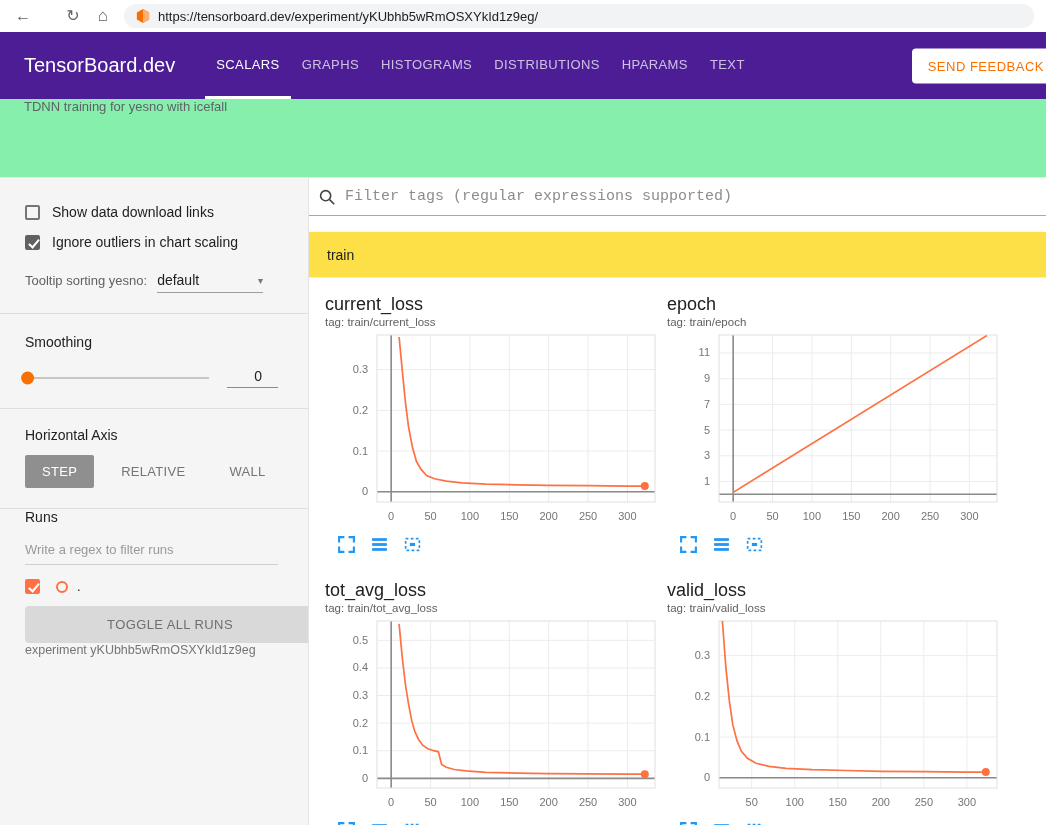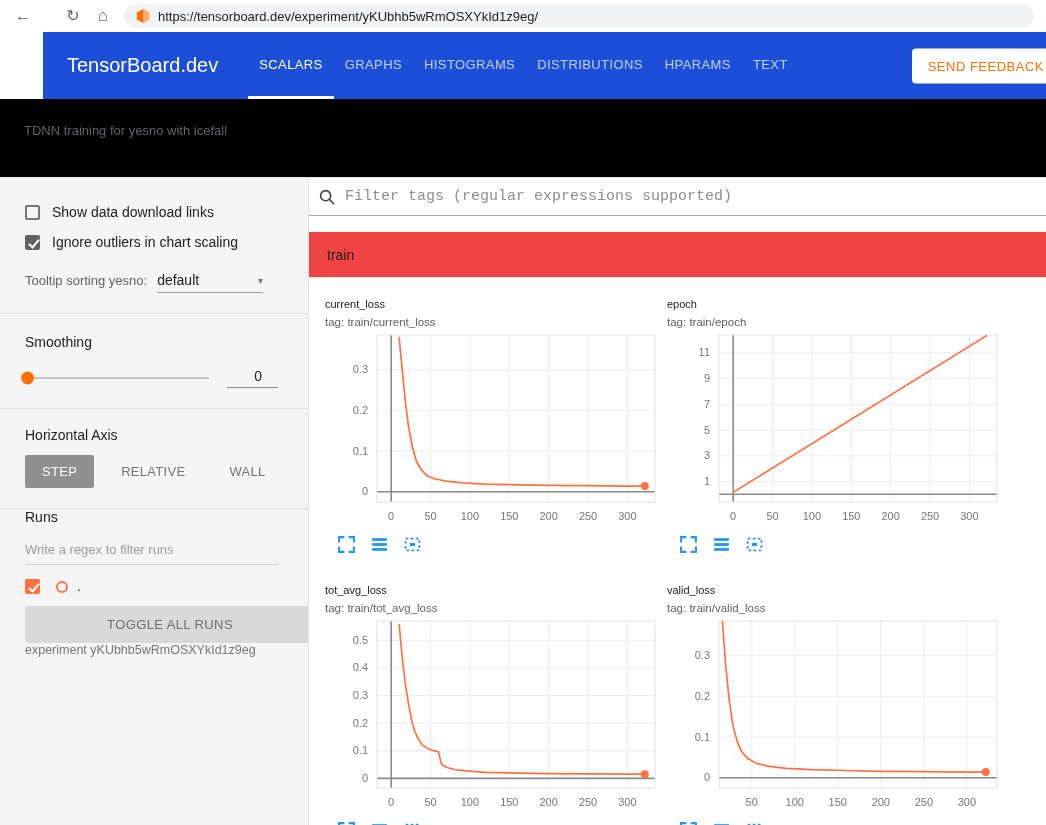--- a/index.html
+++ b/index.html
@@ -18,21 +18,21 @@
 
   
   .app-header{height:67px;background:#f97000;display:flex;align-items:stretch;position:relative;color:#fff}
   .brand{font-size:20px;font-weight:500;align-self:center;padding-left:24px;white-space:nowrap;cursor:pointer}
   .tabs{display:flex;margin-left:30px}
   .tab{display:flex;align-items:center;padding:0 11px;font-size:13px;font-weight:500;letter-spacing:.4px;color:rgba(255,255,255,.72);cursor:pointer;border-bottom:3px solid transparent}
   .tab.active{color:#fff;border-bottom-color:#fff}
   .feedback-btn{position:absolute;right:-14px;top:50%;transform:translateY(-50%);background:#fff;color:#f97000;border:none;border-radius:4px;font-size:13px;font-weight:500;letter-spacing:.5px;padding:10px 16px;font-family:inherit;cursor:pointer;white-space:nowrap}
 
   
-  .exp-title-bar{height:78px;display:flex;align-items:center;padding:0 0 15px 24px;background:#000000}
+  .exp-title-bar{height:78px;display:flex;align-items:flex-start;padding:0 0 15px 24px;background:#86efac}
   .exp-title{font-size:13px;color:#5f6368}
 
   
   .content{display:flex;height:648px;border-top:1px solid #e8e8e8}
   aside{width:309px;flex-shrink:0;background:#f5f5f5;border-right:1px solid #e3e3e3;padding:22px 30px 0 25px;overflow:hidden}
   main{flex:1;background:#fff;overflow:hidden}
 
   
   .cb-row{display:flex;align-items:center;gap:12px;height:24px;margin-bottom:6px;cursor:pointer}
   .cb{width:15px;height:15px;border:2px solid #757575;border-radius:2px;position:relative;flex-shrink:0}
@@ -63,24 +63,24 @@
   .run-name{font-size:13px;color:#212121}
   .toggle-btn{margin-top:12px;width:290px;background:#d9d9d9;border:none;color:#6f6f6f;font-size:13px;font-weight:500;letter-spacing:.4px;padding:11px 0;font-family:inherit;cursor:pointer;border-radius:4px}
   .exp-label{font-size:12.5px;color:#757575}
 
   
   .filter-row{height:38px;display:flex;align-items:center;gap:9px;padding:0 9px;border-bottom:1px solid #a8a8a8}
   .filter-row svg{flex-shrink:0}
   .filter-input{flex:1;border:none;outline:none;font-size:15px;color:#212121;font-family:Liberation Mono, monospace;background:transparent}
   .filter-input::placeholder{color:#8d8d8d}
   .tag-card{margin-top:16px;box-shadow:0 1px 3px rgba(0,0,0,.18)}
-  .tag-header{height:46px;display:flex;align-items:center;padding-left:18px;font-size:14px;color:#212121;border-bottom:1px solid #ededed;cursor:pointer;background:#ef4444}
+  .tag-header{height:46px;display:flex;align-items:center;padding-left:18px;font-size:14px;color:#212121;border-bottom:1px solid #ededed;cursor:pointer;background:#fde047}
   .charts{display:flex;flex-wrap:wrap;padding:16px 0 0 16px;background:#fff}
   .chart-card{width:342px;margin-bottom:26px}
-  .chart-title{font-size:11px;color:#212121;line-height:20px}
+  .chart-title{font-size:18px;color:#212121;line-height:20px}
   .chart-tag{font-size:11.5px;color:#616161;line-height:16px}
   svg.plot{display:block;margin-top:0}
   svg.plot .tick{font-size:11px;fill:#757575;font-family:"Liberation Sans",sans-serif}
   svg.plot .grid{stroke:#ececec;stroke-width:1}
   svg.plot .frame{fill:none;stroke:#e0e0e0;stroke-width:1}
   svg.plot .plot-bg{fill:#fff}
   svg.plot .axisline{stroke:#8a8a8a;stroke-width:1.6}
   svg.plot .series{fill:none;stroke-width:1.7}
   .chart-toolbar{display:flex;gap:13px;margin-top:4px;padding-left:12px}
   .tool-btn{width:20px;height:20px;border:none;background:transparent;padding:0;cursor:pointer}
@@ -97,21 +97,21 @@
     <span class="favicon">
       <svg viewBox="0 0 16 16">
           <path fill="#f97000" d="M8 0l7 4v8l-7 4-7-4V4z"></path>
           <path fill="#ffb06e" d="M8 0v16l7-4V4z"></path>
         </svg>
     </span>
     <span class="url">https://tensorboard.dev/experiment/yKUbhb5wRmOSXYkId1z9eg/</span>
   </div>
 </div>
 
-<header class="app-header" style="background: #1d4ed8; margin-left: 43px;">
+<header class="app-header" style="background: #4c1d95;">
   <div class="brand">TensorBoard.dev</div>
   <nav class="tabs">
       <div class="tab active">SCALARS</div>
       <div class="tab">GRAPHS</div>
       <div class="tab">HISTOGRAMS</div>
       <div class="tab">DISTRIBUTIONS</div>
       <div class="tab">HPARAMS</div>
       <div class="tab">TEXT</div>
     </nav>
   <button class="feedback-btn" style="color: rgb(249, 112, 0);">SEND FEEDBACK</button>

